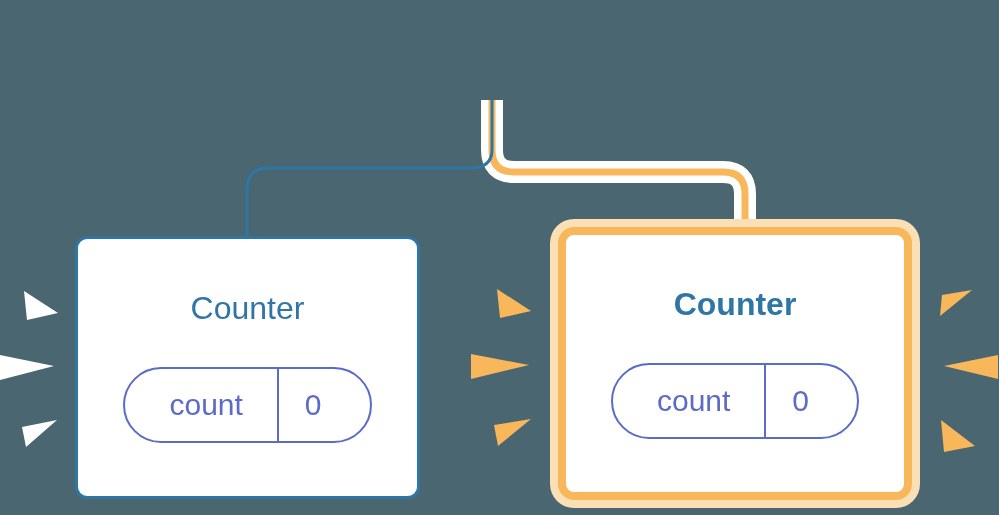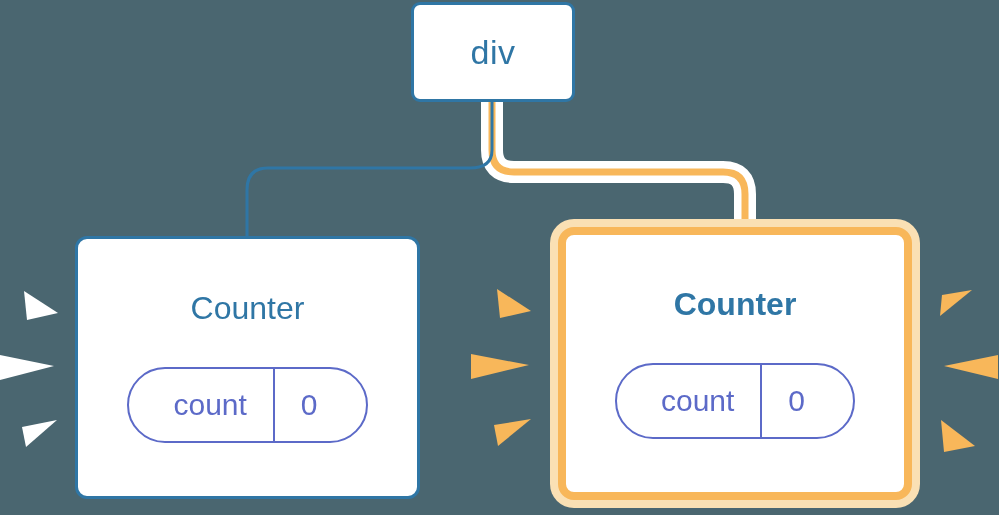--- a/index.html
+++ b/index.html
@@ -81,21 +81,21 @@
     border: 2px solid #5c6ac8;
     border-radius: 60px;
     height: 76px;
     box-sizing: border-box;
     overflow: hidden;
   }
   .pill-key {
     display: flex;
     align-items: center;
     justify-content: center;
-    padding: 0 26px 0 44px;
+    padding: 0 34px 0 44px;
     font-size: 30px;
     color: #5c6ac8;
     line-height: 1;
   }
   .pill-sep {
     width: 2px;
     background: #5c6ac8;
   }
   .pill-val {
     display: flex;
@@ -131,23 +131,20 @@
       <polygon points="531,419 498,446 494,425"></polygon>
     </g>
 
     <g fill="#f8b75a">
       <polygon points="972,290 940,316 942,295"></polygon>
       <polygon points="998,355 944,366 998,379"></polygon>
       <polygon points="941,420 975,446 944,452"></polygon>
     </g>
   </svg>
 
-  <div id="div-node" class="node-box">
-    <span id="div-label">div</span>
-  </div>
 
   <div id="counter-left" class="node-box">
     <span class="node-title">Counter</span>
     <div class="state-pill">
       <span class="pill-key">count</span>
       <span class="pill-sep"></span>
       <span class="pill-val">0</span>
     </div>
   </div>
 

